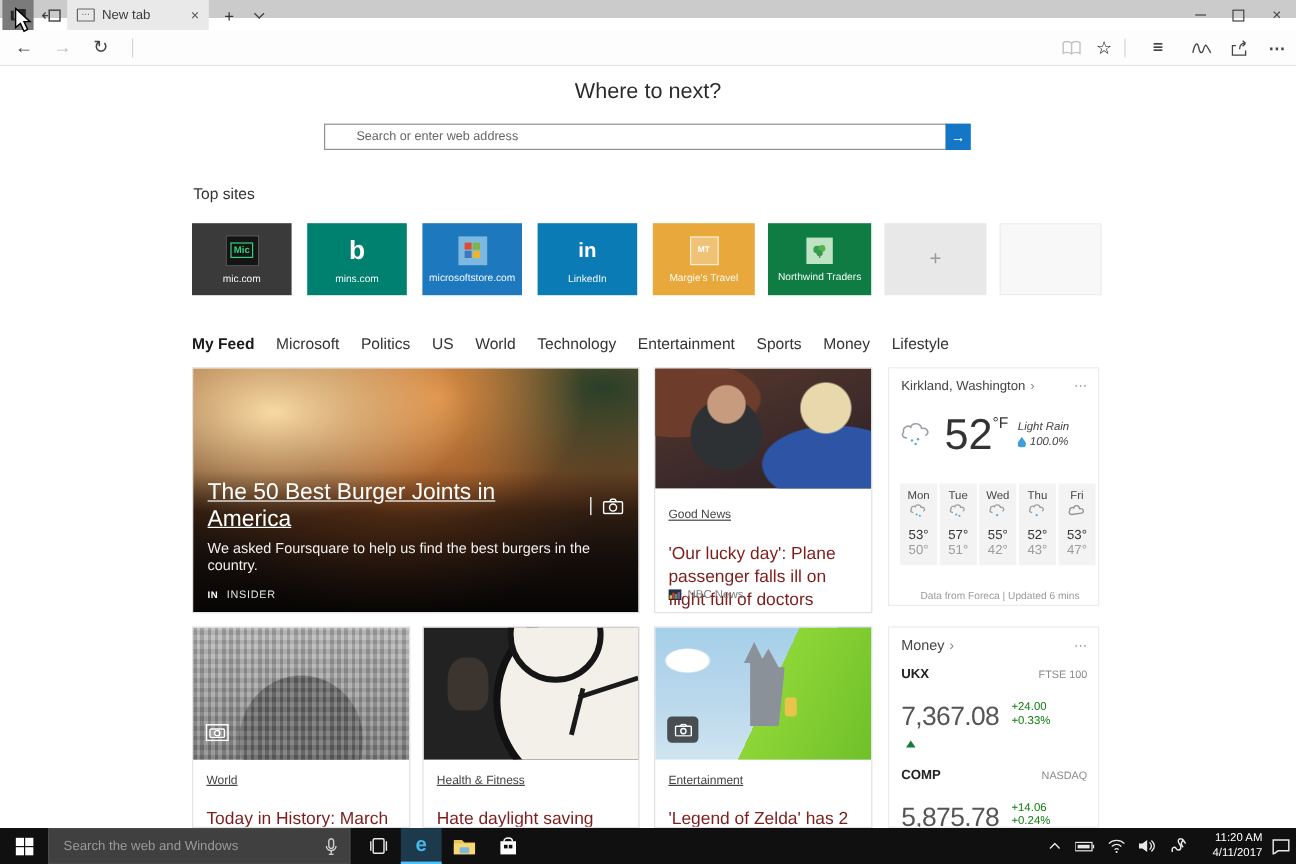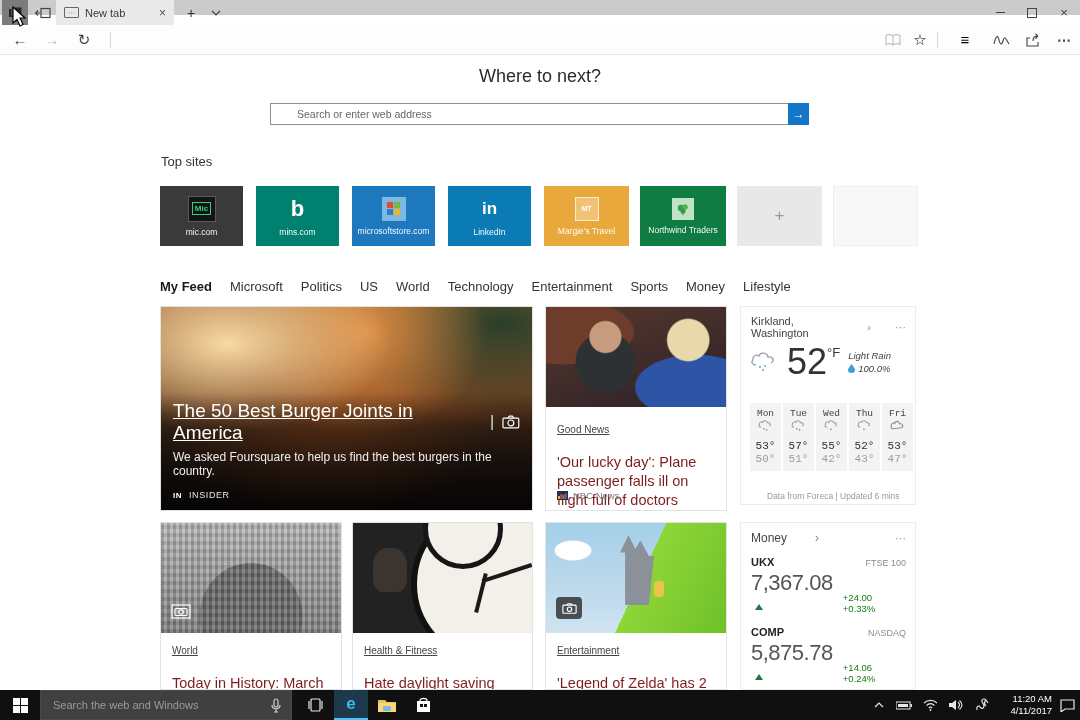--- a/index.html
+++ b/index.html
@@ -53,32 +53,32 @@
   
   #hero-overlay{position:absolute;left:0;right:0;bottom:0;padding:8px 12px 8px 12px;
     background:linear-gradient(180deg,rgba(0,0,0,0),rgba(0,0,0,.45) 30%,rgba(0,0,0,.72));}
   #hero-title-row{display:flex;align-items:center;gap:8px;color:#fff;}
   #hero-title{font-size:19px;text-decoration:underline;}
   #hero-sub{font-size:12px;color:#f0f0f0;margin-top:6px;}
   #hero-src{display:flex;align-items:center;gap:7px;margin-top:12px;margin-bottom:2px;}
   #hero-badge{font-size:8px;font-weight:bold;color:#fff;letter-spacing:.5px;}
   #hero-srcname{font-size:9px;color:#e4e4e4;letter-spacing:.6px;}
   
-  .wcard-hdr{display:flex;align-items:center;font-size:11px;color:#444;gap:24px;}
+  .wcard-hdr{display:flex;align-items:center;font-size:11px;color:#444;}
   .dots{color:#999;font-size:11px;letter-spacing:1px;}
-  .wday{width:31px;background:#f3f3f3;text-align:center;padding:5px 0 6px 0;margin-right:2px;float:left;font-family:Liberation Mono, monospace;}
+  .wday{width:31px;background:#f3f3f3;text-align:center;padding:5px 0 6px 0;margin-right:2px;float:left;}
   .wday .d{font-size:9.5px;color:#444;}
   .wday .hi{font-size:11px;color:#333;margin-top:3px;}
   .wday .lo{font-size:11px;color:#9d9d9d;margin-top:1px;}
   
   .stock{margin-top:9px;}
   .stock-r1{display:flex;justify-content:space-between;align-items:baseline;}
   .sym{font-size:11px;font-weight:bold;color:#222;}
   .idx{font-size:9px;color:#8a8a8a;}
-  .stock-r2{display:flex;justify-content:space-between;align-items:flex-end;margin-top:2px;}
+  .stock-r2{display:flex;justify-content:space-between;align-items:flex-start;margin-top:16px;}
   .val{font-size:22px;color:#555;font-weight:300;letter-spacing:-.5px;}
   .chg{font-size:9.5px;color:#107c10;}
   .up-arrow{display:inline-block;width:0;height:0;border-left:4px solid transparent;border-right:4px solid transparent;
     border-bottom:6px solid #1b7a3d;margin-left:4px;}
   
   #taskbar{position:absolute;left:0;top:690px;width:1080px;height:30px;background:#101010;z-index:50;}
   .tk-btn{position:absolute;top:0;height:30px;display:flex;align-items:center;justify-content:center;}
   #tk-search{position:absolute;left:40px;top:0;width:252px;height:30px;background:#404040;border:1px solid #4a4a4a;
     box-sizing:border-box;display:flex;align-items:center;}
   #tk-search-text{font-size:11px;color:#9a9a9a;padding-left:12px;flex:1;}

